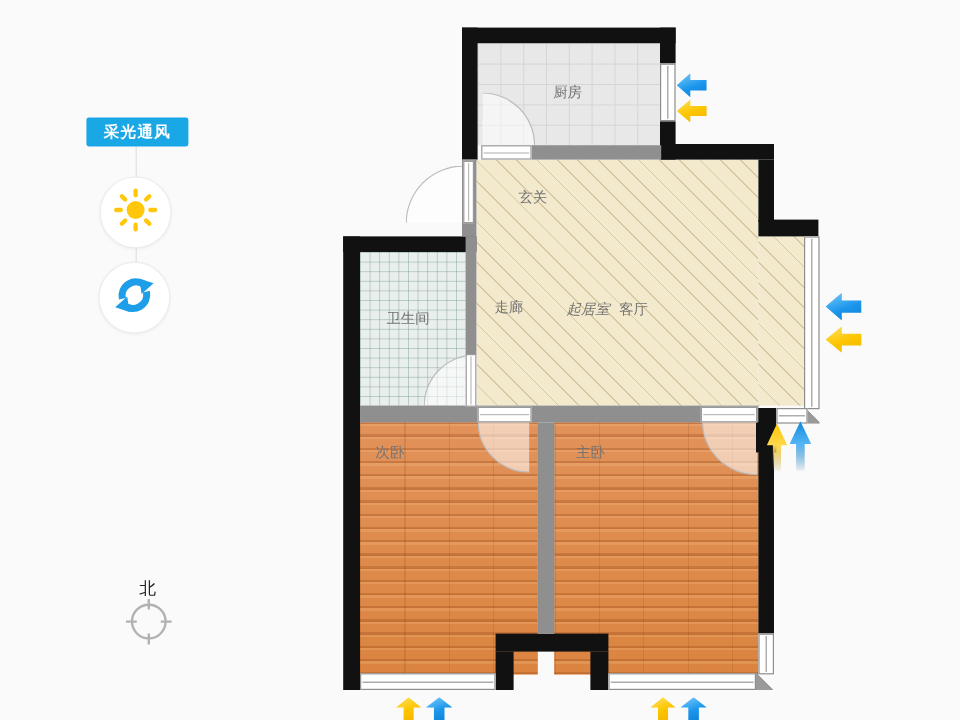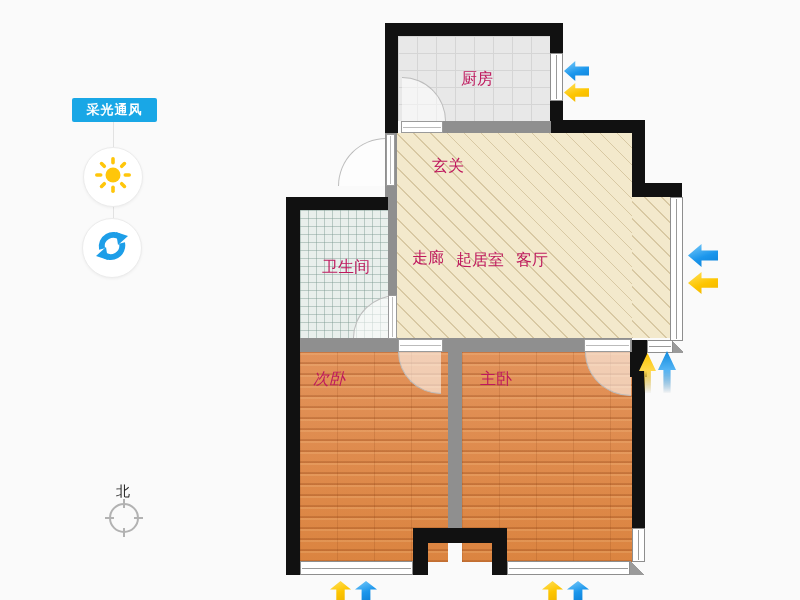--- a/index.html
+++ b/index.html
@@ -62,21 +62,21 @@
   }
   .floor-wood{
     background-color:#e08c49;
     background-image:
       repeating-linear-gradient(90deg,rgba(120,50,10,.15) 0 1px,rgba(0,0,0,0) 1px 37px),
       repeating-linear-gradient(180deg,rgba(140,60,15,.30) 0 1px,rgba(255,215,160,.18) 1px 3px,rgba(0,0,0,0) 3px 10px,rgba(120,50,10,.22) 10px 11px),
       linear-gradient(180deg,#e2925a,#db8440);
   }
 
   
-  .room-label{z-index:6;font-size:16px;color:#be185d;white-space:nowrap;}
+  .room-label{z-index:6;font-size:12px;color:#737373;white-space:nowrap;}
 
   
   .arrow{position:absolute;z-index:7;filter:drop-shadow(2px 2px 2px rgba(0,0,0,.25));}
   .arrow.left{clip-path:polygon(0 50%,45% 0,45% 28%,100% 28%,100% 72%,45% 72%,45% 100%);}
   .arrow.up{clip-path:polygon(50% 0,100% 45%,70% 45%,70% 100%,30% 100%,30% 45%,0 45%);}
   .arrow.blue{background:linear-gradient(160deg,#7ccdfa,#1b96ec 55%,#0c7fd6);}
   .arrow.yellow{background:linear-gradient(160deg,#ffe15e,#fdc500 55%,#f0b400);}
   .arrow.up.fade.blue{background:linear-gradient(180deg,#0f8ade 0%,#54b4f4 45%,rgba(120,200,250,0) 100%);}
   .arrow.up.fade.yellow{background:linear-gradient(180deg,#fdc500 0%,#ffd84d 45%,rgba(255,220,90,0) 100%);}
 </style>
@@ -184,23 +184,23 @@
   <div class="abs leaf h" style="left:401px;top:121px;width:42px;height:12px;"></div>
   <div class="abs leaf v" style="left:386px;top:134px;width:9px;height:52px;"></div>
   <div class="abs leaf v" style="left:388px;top:295px;width:9px;height:44px;"></div>
   <div class="abs leaf h" style="left:398px;top:339px;width:45px;height:13px;"></div>
   <div class="abs leaf h" style="left:584px;top:339px;width:47px;height:13px;"></div>
 
   <div class="abs room-label" style="left:461px;top:69px;">厨房</div>
   <div class="abs room-label" style="left:432px;top:156px;">玄关</div>
   <div class="abs room-label" style="left:322px;top:257px;">卫生间</div>
   <div class="abs room-label" style="left:412px;top:248px;">走廊</div>
-  <div class="abs room-label" style="left:456px;top:250px;">起居室</div>
+  <div class="abs room-label" style="left:472px;top:250px;font-style:italic;">起居室</div>
   <div class="abs room-label" style="left:468px;top:250px;margin-left:48px;">客厅</div>
-  <div class="abs room-label" style="left:313px;top:369px;font-style:italic;">次卧</div>
+  <div class="abs room-label" style="left:313px;top:369px;">次卧</div>
   <div class="abs room-label" style="left:480px;top:369px;">主卧</div>
 
   <div class="abs" style="left:0;top:0;width:800px;height:600px;pointer-events:none;">
       <div class="arrow left blue" style="left: 564px; top: 61px; width: 25px; height: 20px;"></div>
       <div class="arrow left yellow" style="left: 564px; top: 83px; width: 25px; height: 19px;"></div>
       <div class="arrow left blue" style="left: 688px; top: 244px; width: 30px; height: 23px;"></div>
       <div class="arrow left yellow" style="left: 688px; top: 272px; width: 30px; height: 22px;"></div>
       <div class="arrow up yellow fade" style="left: 639px; top: 353px; width: 17px; height: 40px;"></div>
       <div class="arrow up blue fade" style="left: 658px; top: 351px; width: 18px; height: 42px;"></div>
       <div class="arrow up yellow" style="left: 330px; top: 581px; width: 21px; height: 19px;"></div>

